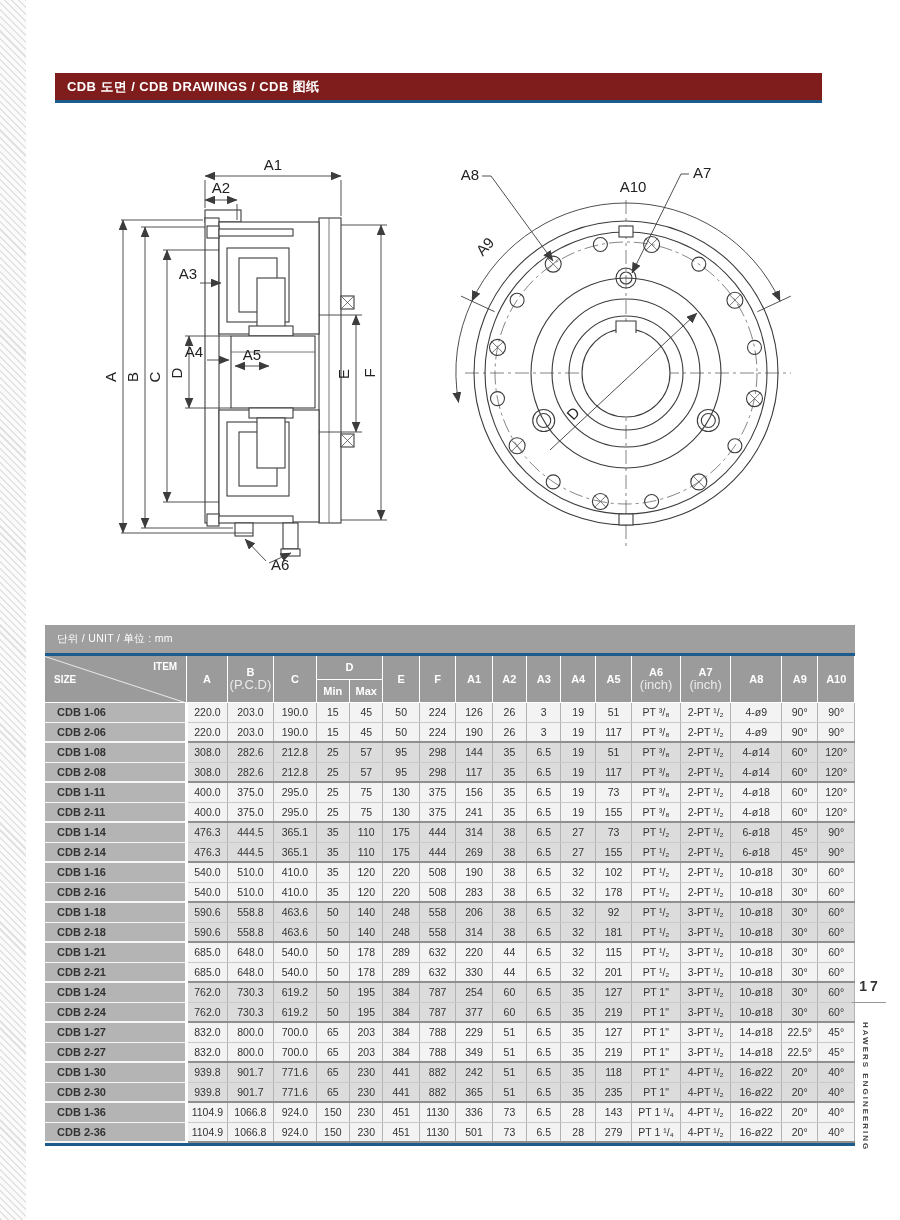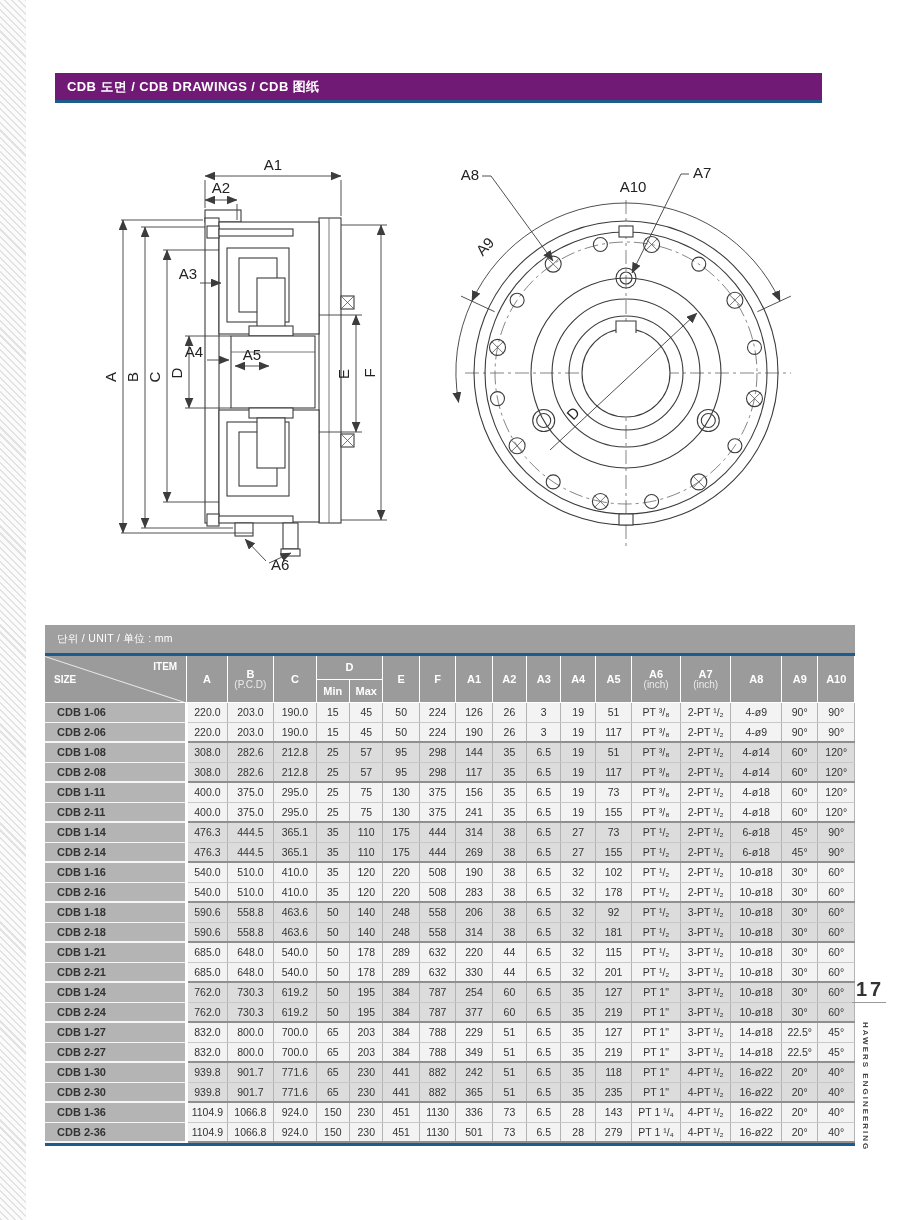--- a/index.html
+++ b/index.html
@@ -1,57 +1,57 @@
 <!DOCTYPE html>
 <html><head>
 <meta charset="utf-8">
 <style>
   html,body{margin:0;padding:0;background:#fff;}
   .page{position:relative;width:900px;height:1220px;background:#fff;overflow:hidden;
         font-family:"Liberation Sans", sans-serif;color:#333;}
   .hatch{position:absolute;left:0;top:0;width:26px;height:1220px;
          background:repeating-linear-gradient(45deg,#e2e2e2 0 1.5px,#fbfbfb 1.5px 5px);}
-  .bar{position:absolute;background:#701a75;border-bottom:3px solid #1e5b8d;
+  .bar{position:absolute;background:#7f1d1d;border-bottom:3px solid #1e5b8d;
        display:flex;align-items:center;justify-content:space-between;
        color:#fff;font-weight:bold;font-size:13px;letter-spacing:.4px;box-sizing:border-box;
        padding:0 12px;}
   .bar1{left:55px;top:73px;width:767px;height:30px;}
   .bar2{left:45px;top:625px;width:810px;height:31px;background:#9f9f9f;}
   .unit{font-size:10.5px;font-weight:normal;letter-spacing:.3px;}
   .drawings{position:absolute;left:85px;top:130px;width:780px;height:490px;}
   svg .ln{stroke:#3c3c3c;fill:none;stroke-width:1.1;}
   svg .fl{stroke:#3c3c3c;fill:#ffffff;stroke-width:1.1;}
   svg .thin{stroke:#555;fill:none;stroke-width:.8;}
   svg .dim{stroke:#3c3c3c;fill:none;stroke-width:.9;}
   svg .cl{stroke:#666;fill:none;stroke-width:.8;stroke-dasharray:14 4 3 4;}
   svg text{font-family:"Liberation Sans",sans-serif;font-size:15px;fill:#222;}
   
   .table-wrap{position:absolute;left:45px;top:656px;width:810px;border-bottom:3px solid #1e5b8d;}
   table.dims{border-collapse:collapse;table-layout:fixed;width:810px;font-size:10.5px;}
   table.dims th,table.dims td{box-sizing:border-box;overflow:hidden;white-space:nowrap;}
   thead th{background:#9b9b9b;color:#fff;font-size:11px;font-weight:bold;
            border-right:1px solid #fff;border-bottom:1px solid #fff;height:23px;padding:0 1px;}
-  thead th .sub{display:block;font-size:10px;font-weight:normal;color:rgba(255,255,255,.8);margin-top:-1px;}
+  thead th .sub{display:block;font-size:13px;font-weight:normal;color:rgba(255,255,255,.8);margin-top:-1px;}
   th.corner{position:relative;background:#9b9b9b;}
   th.corner .diag{position:absolute;top:0;left:0;width:148px;height:1px;background:#e9e9e9;
                   transform-origin:0 0;transform:rotate(18.2deg);}
   th.corner .item{position:absolute;top:5px;right:9px;font-size:10px;}
   th.corner .size{position:absolute;bottom:17px;left:9px;font-size:10px;}
   tbody th.lbl{background:#b4b4b4;color:#333;text-align:left;padding:0 0 0 12px;
                font-size:11px;font-weight:bold;border-bottom:1px solid #f6f6f6;
                border-right:3px solid #fff;height:20px;}
   tbody td{text-align:center;color:#333;border-right:1px solid #b3b3b3;
            border-bottom:1px solid #c9c9c9;height:20px;}
   tbody tr.pa td{background:#f3f3f3;}
   tbody tr.pb td{background:#dcdcdc;}
   tbody tr.pe td{border-bottom:2px solid #8f8f8f;}
   tbody tr.pe th.lbl{border-bottom:2px solid #f6f6f6;}
   
   .pagenum{position:absolute;left:850px;top:978px;width:40px;text-align:center;
-           font-size:20px;font-weight:bold;letter-spacing:3px;color:#333;}
+           font-size:14px;font-weight:bold;letter-spacing:3px;color:#333;}
   .pagenum-line{position:absolute;left:852px;top:1002px;width:34px;height:0;border-top:1px solid #999;}
   .brand{position:absolute;left:861px;top:1022px;height:170px;writing-mode:vertical-rl;
          font-size:8px;letter-spacing:2px;color:#444;font-weight:bold;}
 </style>
 </head>
 <body>
 
 <div class="page">
   <div class="hatch"></div>
 

